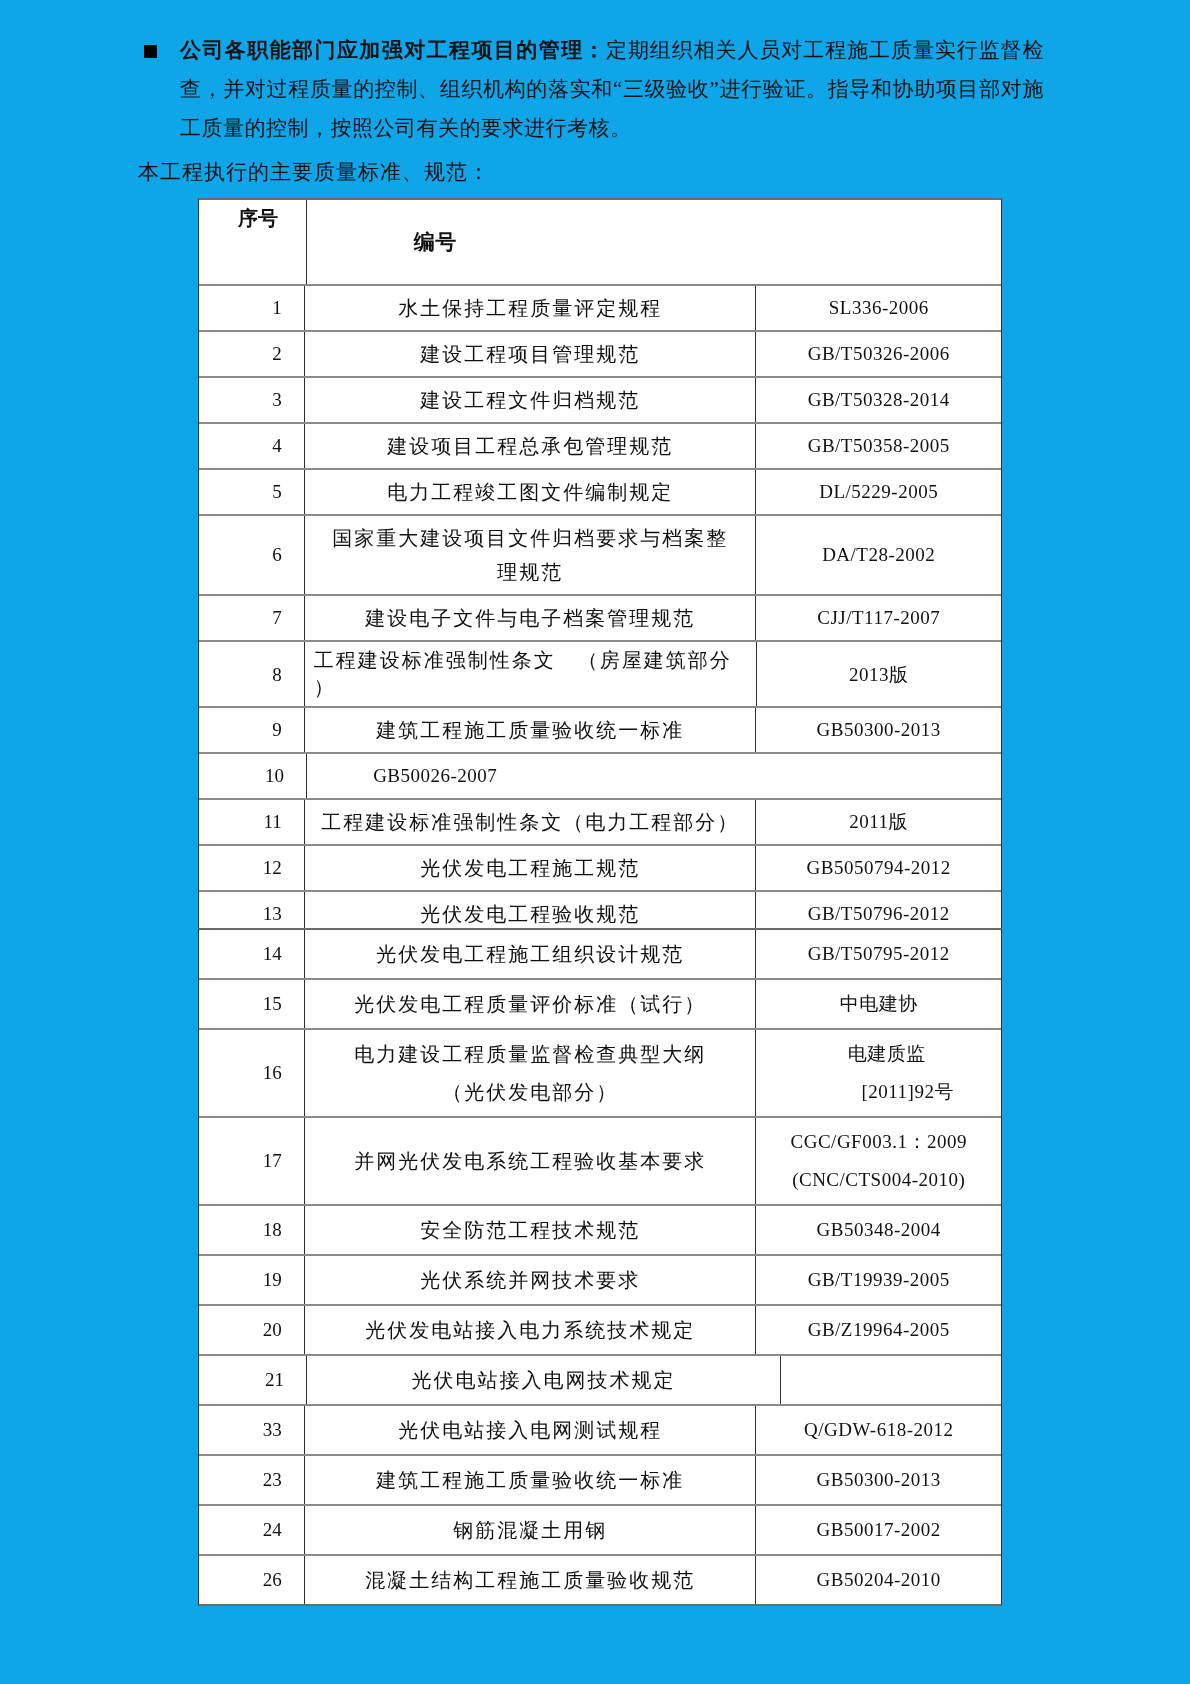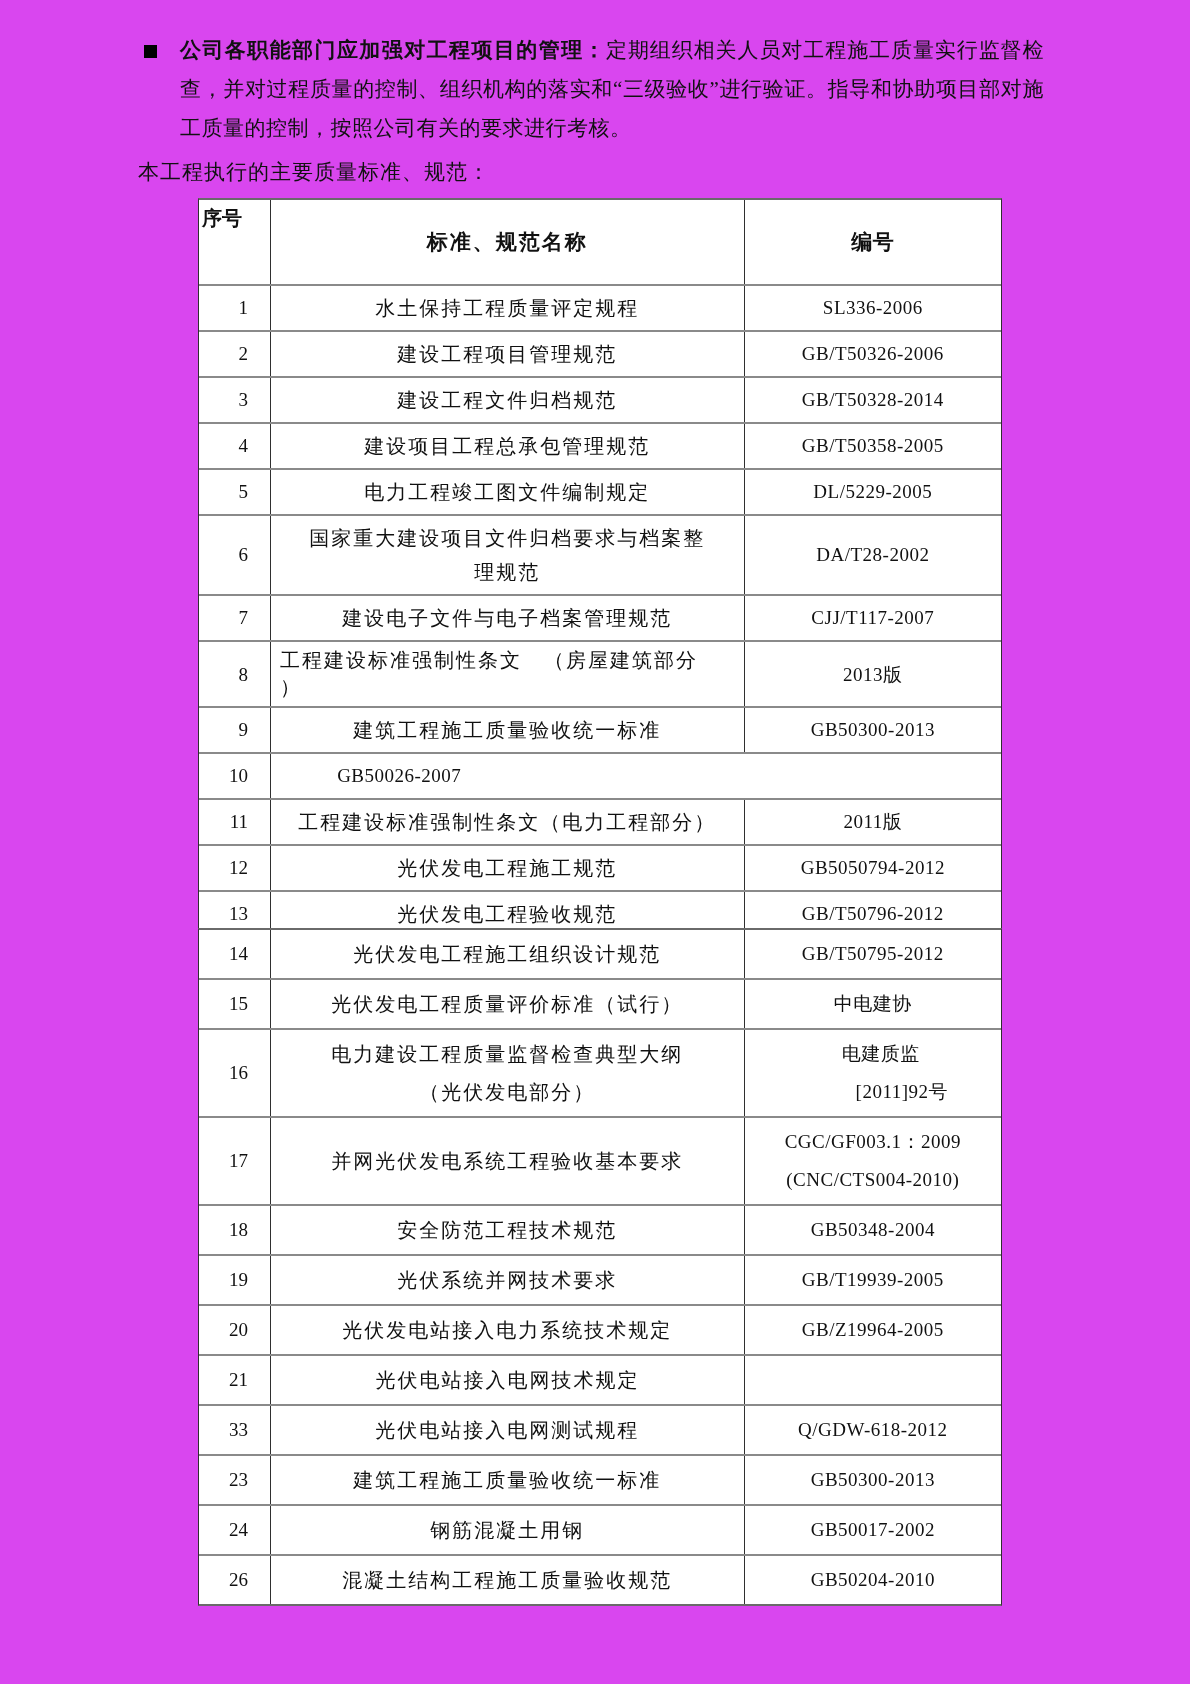--- a/index.html
+++ b/index.html
@@ -2,21 +2,21 @@
 <html><head>
 <meta charset="utf-8">
 <style>
   * { margin:0; padding:0; box-sizing:border-box; }
   html,body { background:#ffffff; }
   body {
     width:1190px; height:1684px; position:relative;
     font-family:"Liberation Serif","DejaVu Serif",serif;
     color:#111111;
   }
-  .page { position:absolute; left:0; top:0; width:1190px; height:1684px; background:#d946ef; overflow:hidden; }
+  .page { position:absolute; left:0; top:0; width:1190px; height:1684px; background:#0ea5e9; overflow:hidden; }
 
   
   .bullet-square {
     position:absolute; left:144px; top:45px; width:13px; height:13px; background:#000;
   }
   .intro {
     position:absolute; left:180px; top:30px; width:864px;
     font-size:21px; line-height:39px; text-align:justify; letter-spacing:0.5px;
   }
   .intro .lead {
@@ -39,21 +39,21 @@
   .trow { display:flex; border-top:2px solid #8a8a8a; min-height:45px; }
   .t2 .trow { min-height:41px; }
   .trow:first-child { border-top:none; }
   .trow.tall { min-height:88px; }
   .cell {
     display:flex; flex-direction:column; justify-content:center;
     padding:5px 4px;
   }
   .c-no {
     width:72px; align-items:flex-end; padding-right:22px;
-    font-size:19px; border-right:1.5px solid #2f2f2f;
+    font-size:19px; border-right:1.5px solid #2f2f2f;margin-left:36px;
   }
   .c-name {
     width:474px; align-items:center; text-align:center;
     font-size:20px; letter-spacing:2px; border-right:1.5px solid #2f2f2f;
   }
   .c-code {
     width:256.5px; align-items:center; text-align:right;
     font-size:19px; letter-spacing:0.5px;
   }
   .cell .line { line-height:34px; }
@@ -80,23 +80,20 @@
 
   <div class="intro"><span class="lead">公司各职能部门应加强对工程项目的管理：</span><span>定期组织相关人员对工程施工质量实行监督检查，并对过程质量的控制、组织机构的落实和“三级验收”进行验证。指导和协助项目部对施工质量的控制，按照公司有关的要求进行考核。</span></div>
 
   <div class="caption">本工程执行的主要质量标准、规范：</div>
 
   <div class="std-table t1" id="table1">
     <div class="trow hdr">
       <div class="cell c-no">
         <div class="line">序号</div>
       </div>
-      <div class="cell c-name">
-        <div class="line">标准、规范名称</div>
-      </div>
       <div class="cell c-code">
         <div class="line">编号</div>
       </div>
     </div>
   <div class="trow">
         <div class="cell c-no">
           <div class="line">1</div>
         </div>
         <div class="cell c-name">
           <div class="line">水土保持工程质量评定规程</div>

